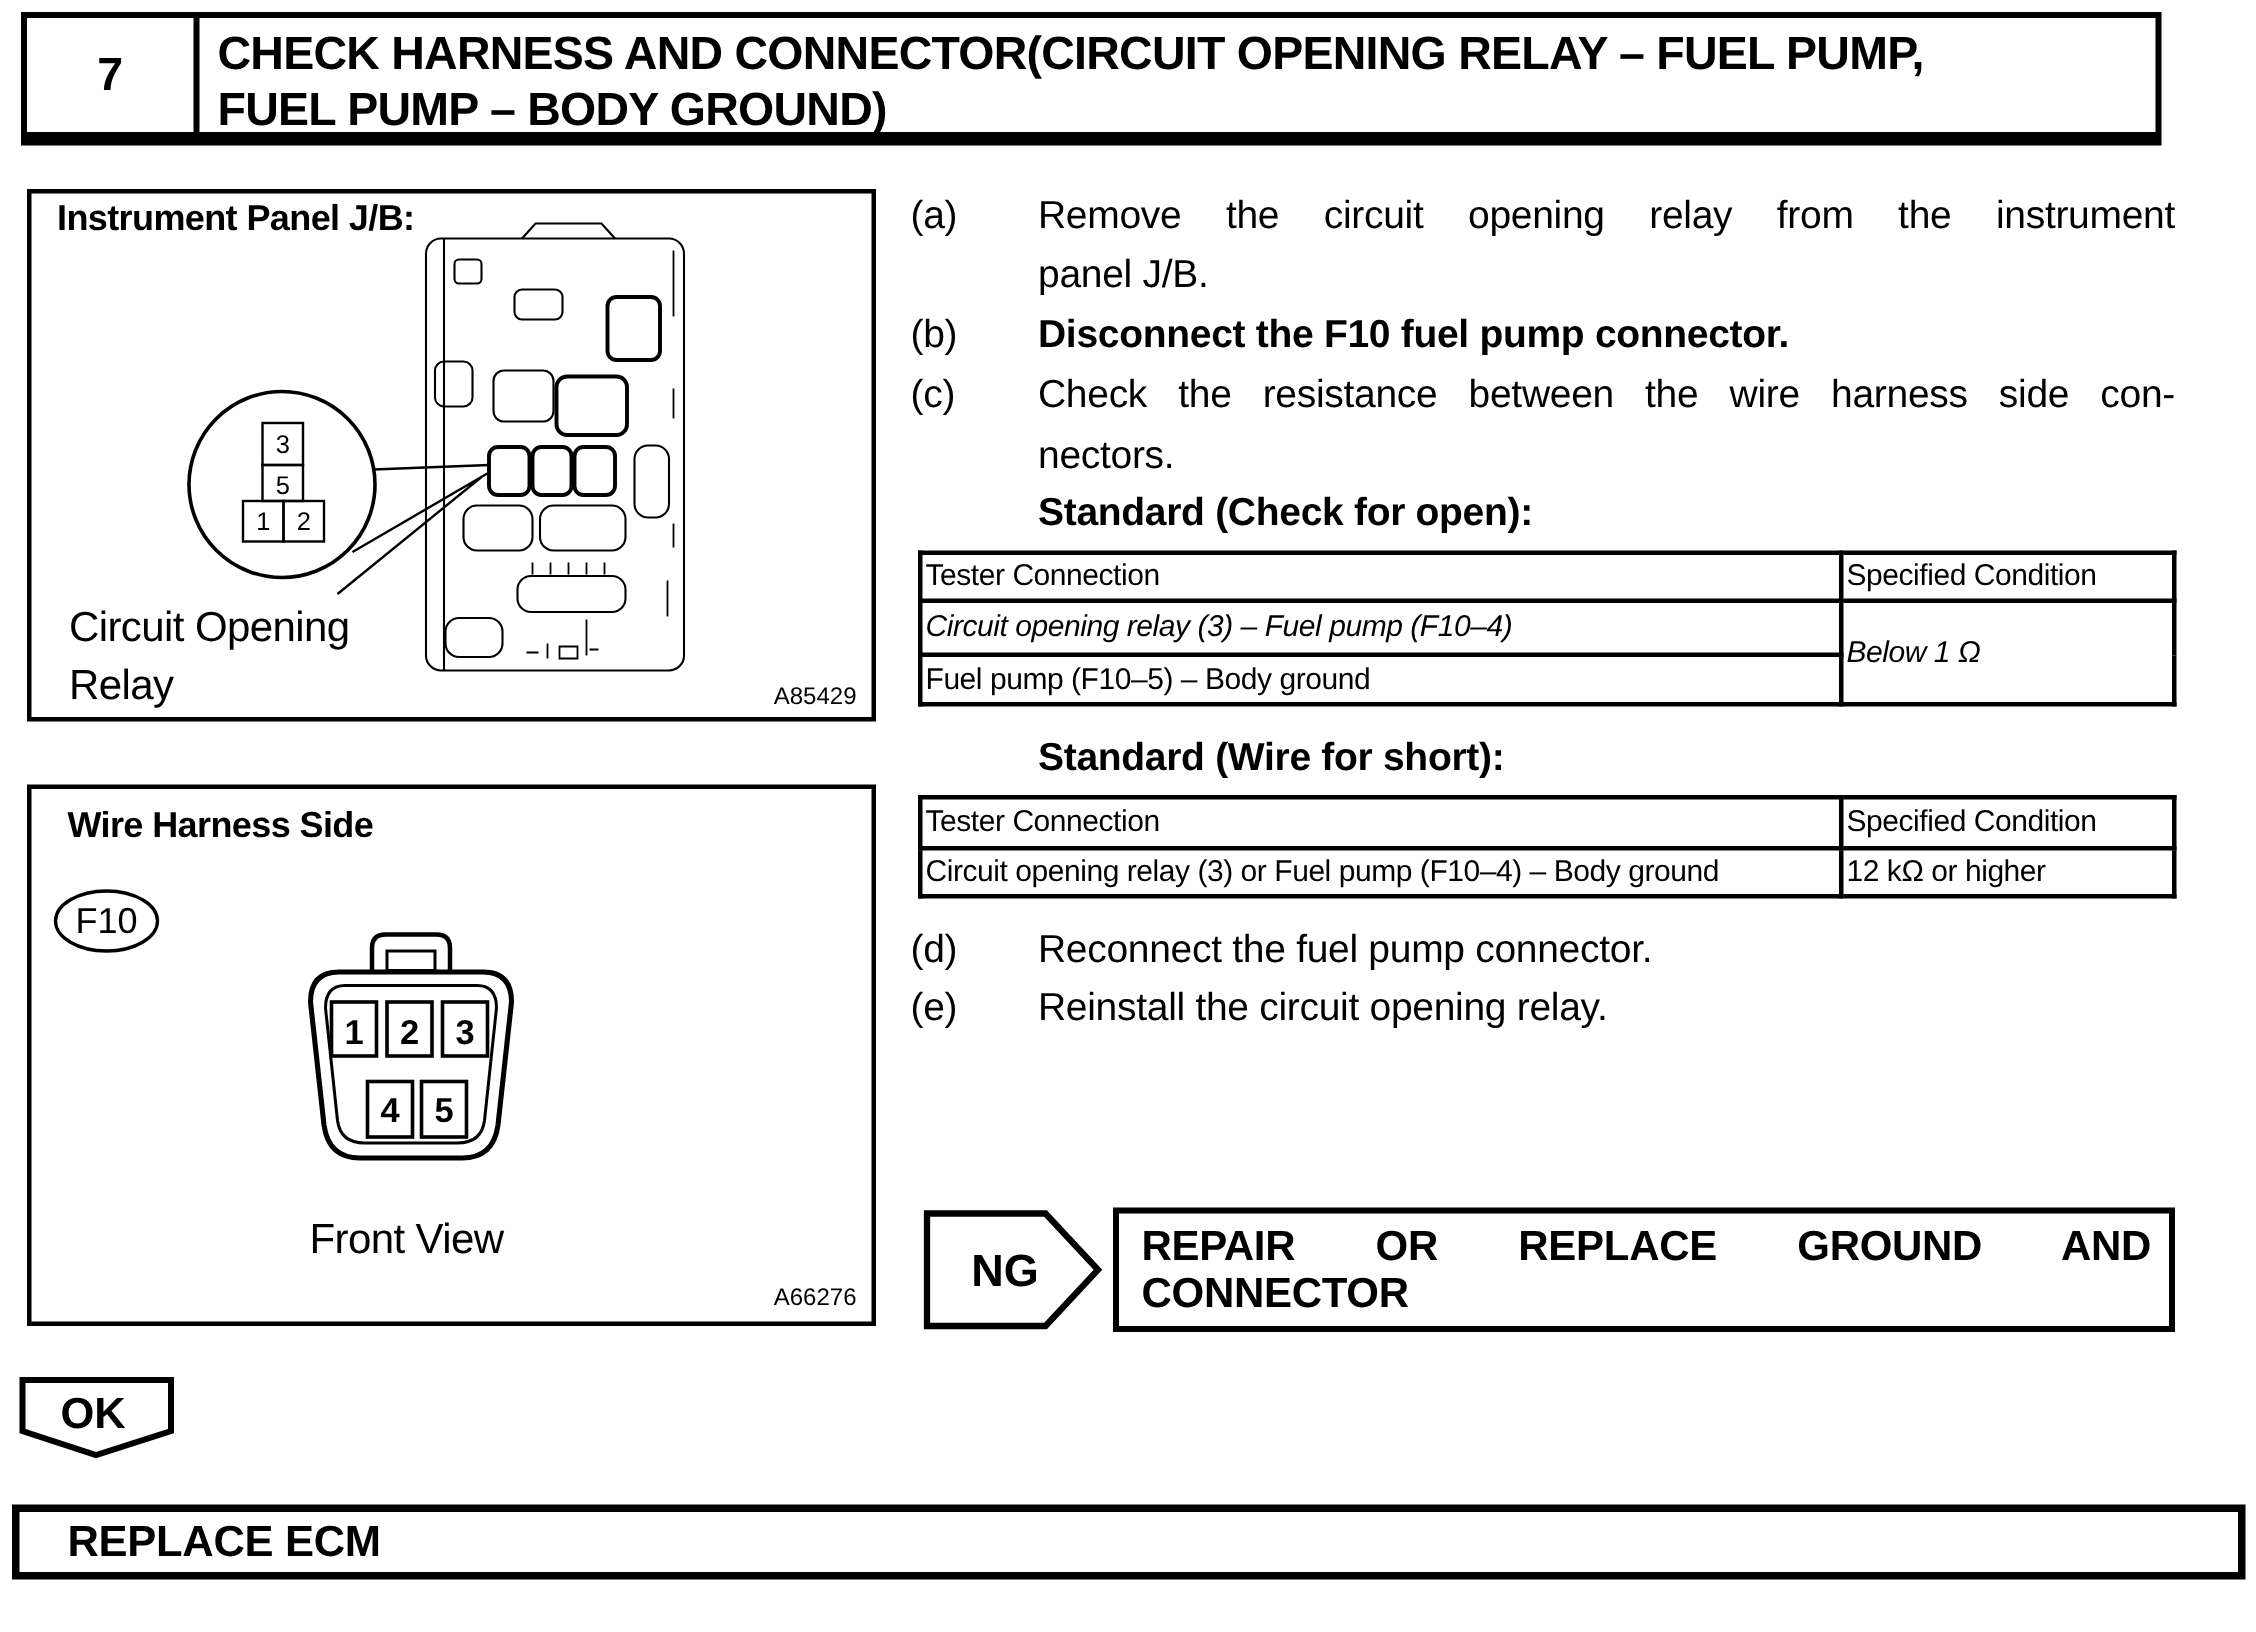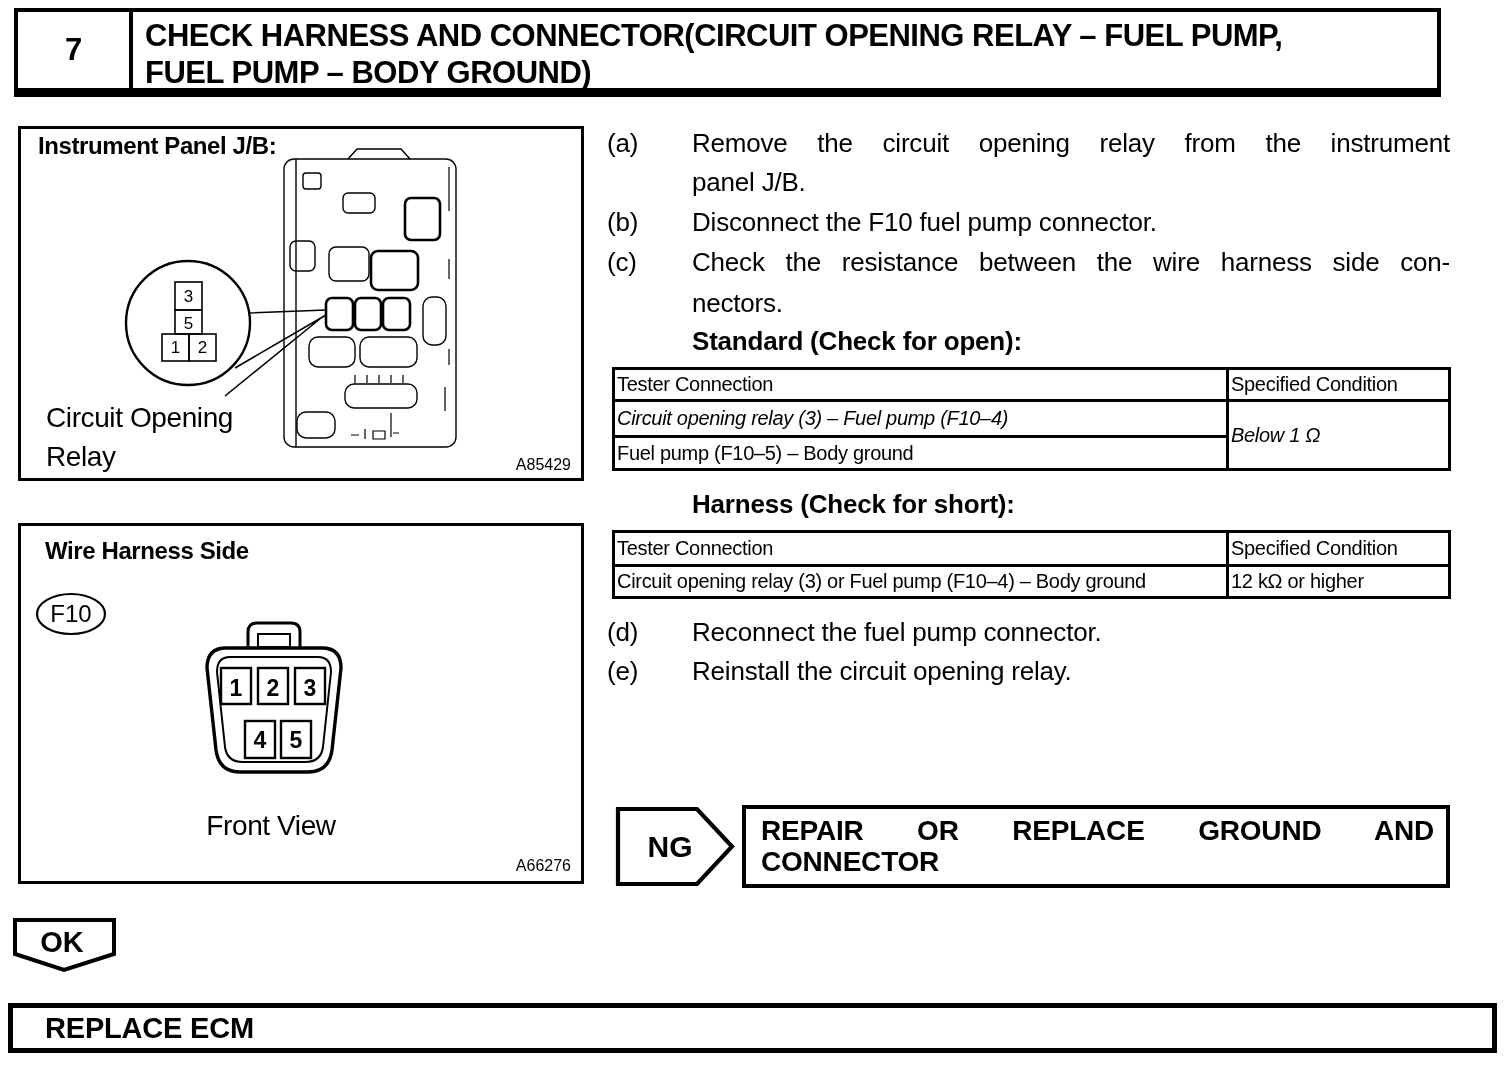--- a/index.html
+++ b/index.html
@@ -145,21 +145,21 @@
     <div class="fig-title" style="left:24px;top:11px;">Wire Harness Side</div>
     <div class="fig-label" style="left:160px;top:284px;width:180px;text-align:center;">Front View</div>
     <div class="fig-code" style="right:10px;bottom:6px;">A66276</div>
   </div>
 
   <div class="body-text" style="left:607px;top:128px;">(a)</div>
   <div class="body-text justify" style="left:692px;top:128px;width:758px;">Remove the circuit opening relay from the instrument</div>
   <div class="body-text" style="left:692px;top:167px;">panel J/B.</div>
 
   <div class="body-text" style="left:607px;top:207px;">(b)</div>
-  <div class="body-text" style="left:692px;top:207px;">Disconnect the F10 fuel pump connector.</div>
+  <div class="body-text" style="left:692px;top:207px;font-weight:bold;">Disconnect the F10 fuel pump connector.</div>
 
   <div class="body-text" style="left:607px;top:247px;">(c)</div>
   <div class="body-text justify" style="left:692px;top:247px;width:758px;">Check the resistance between the wire harness side con-</div>
   <div class="body-text" style="left:692px;top:288px;">nectors.</div>
 
   <div class="body-text bold" style="left:692px;top:326px;">Standard (Check for open):</div>
 
   <table class="spec" style="top:367px;">
     <colgroup>
         <col class="c1">
@@ -173,21 +173,21 @@
     <tr style="height:36px;font-style:italic;">
       <td>Circuit opening relay (3) – Fuel pump (F10–4)</td>
       <td rowspan="2">Below 1 Ω</td>
     </tr>
     <tr style="height:33px;">
       <td>Fuel pump (F10–5) – Body ground</td>
     </tr>
   </tbody>
     </table>
 
-  <div class="body-text bold" style="left:692px;top:489px;">Harness (Check for short):</div>
+  <div class="body-text bold" style="left:692px;top:489px;">Standard (Wire for short):</div>
 
   <table class="spec" style="top:530px;">
     <colgroup>
         <col class="c1">
         <col class="c2">
       </colgroup>
     <tbody>
         <tr style="height:34px;">
       <td>Tester Connection</td>
       <td>Specified Condition</td>

